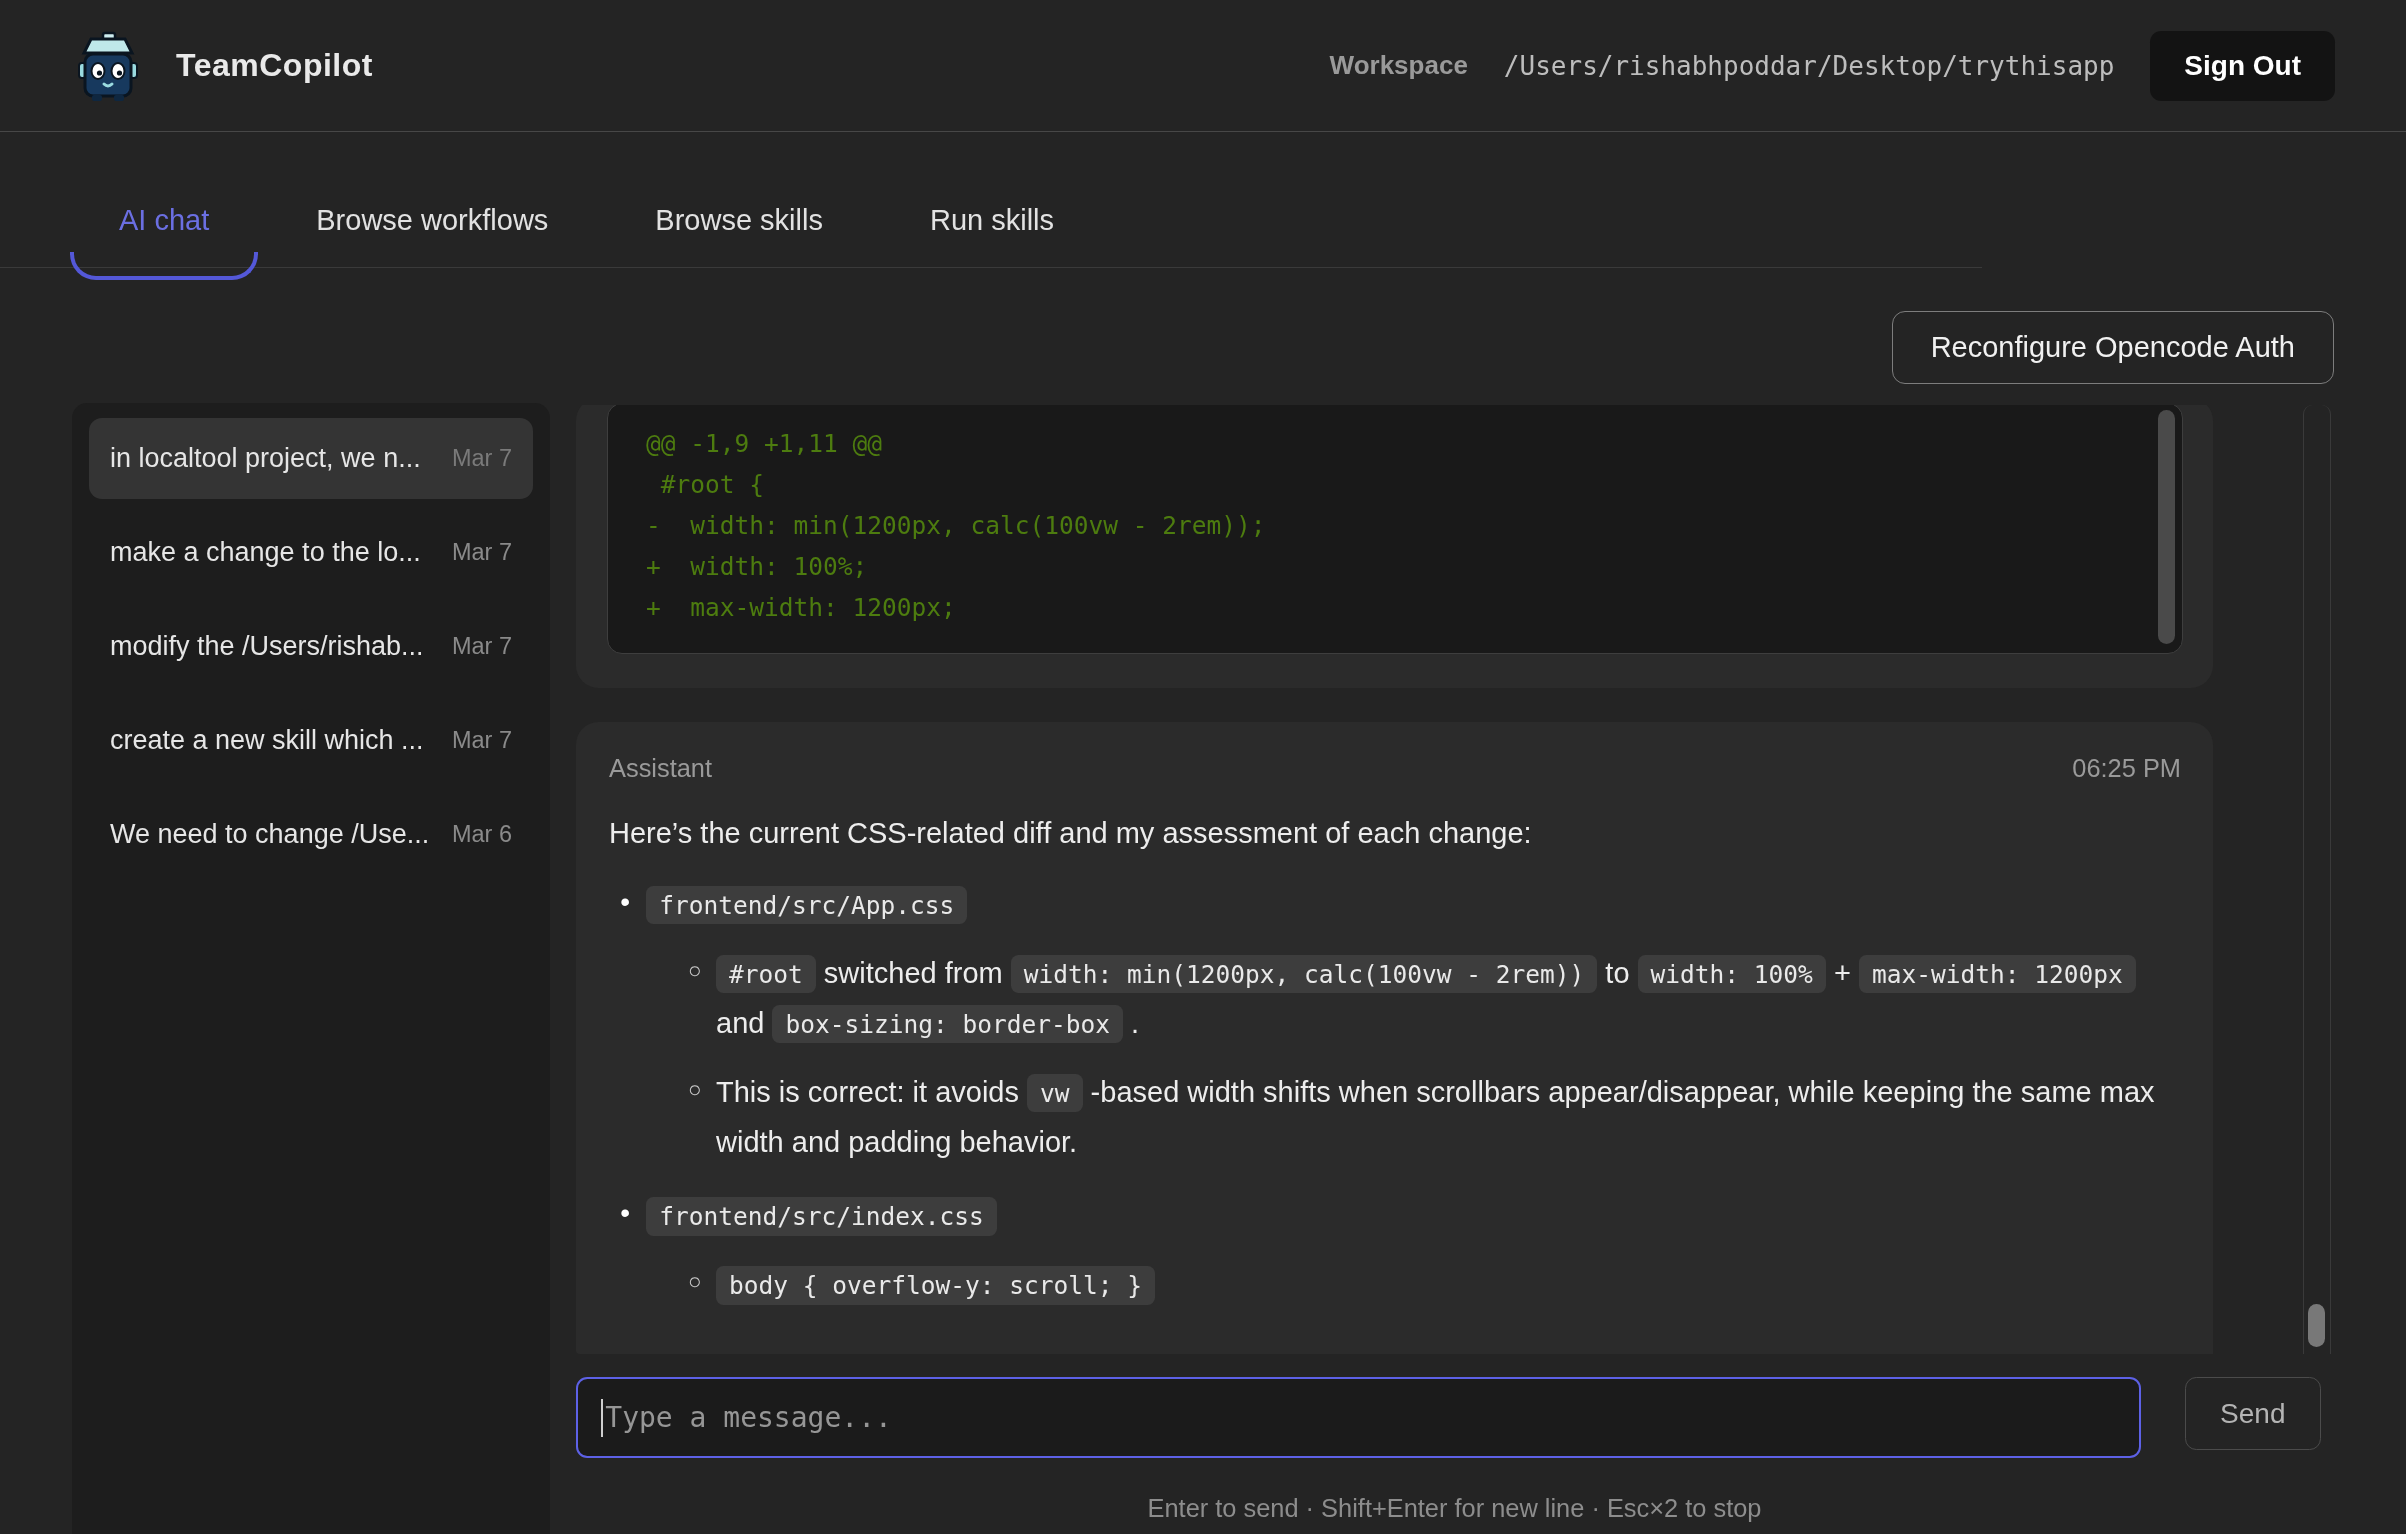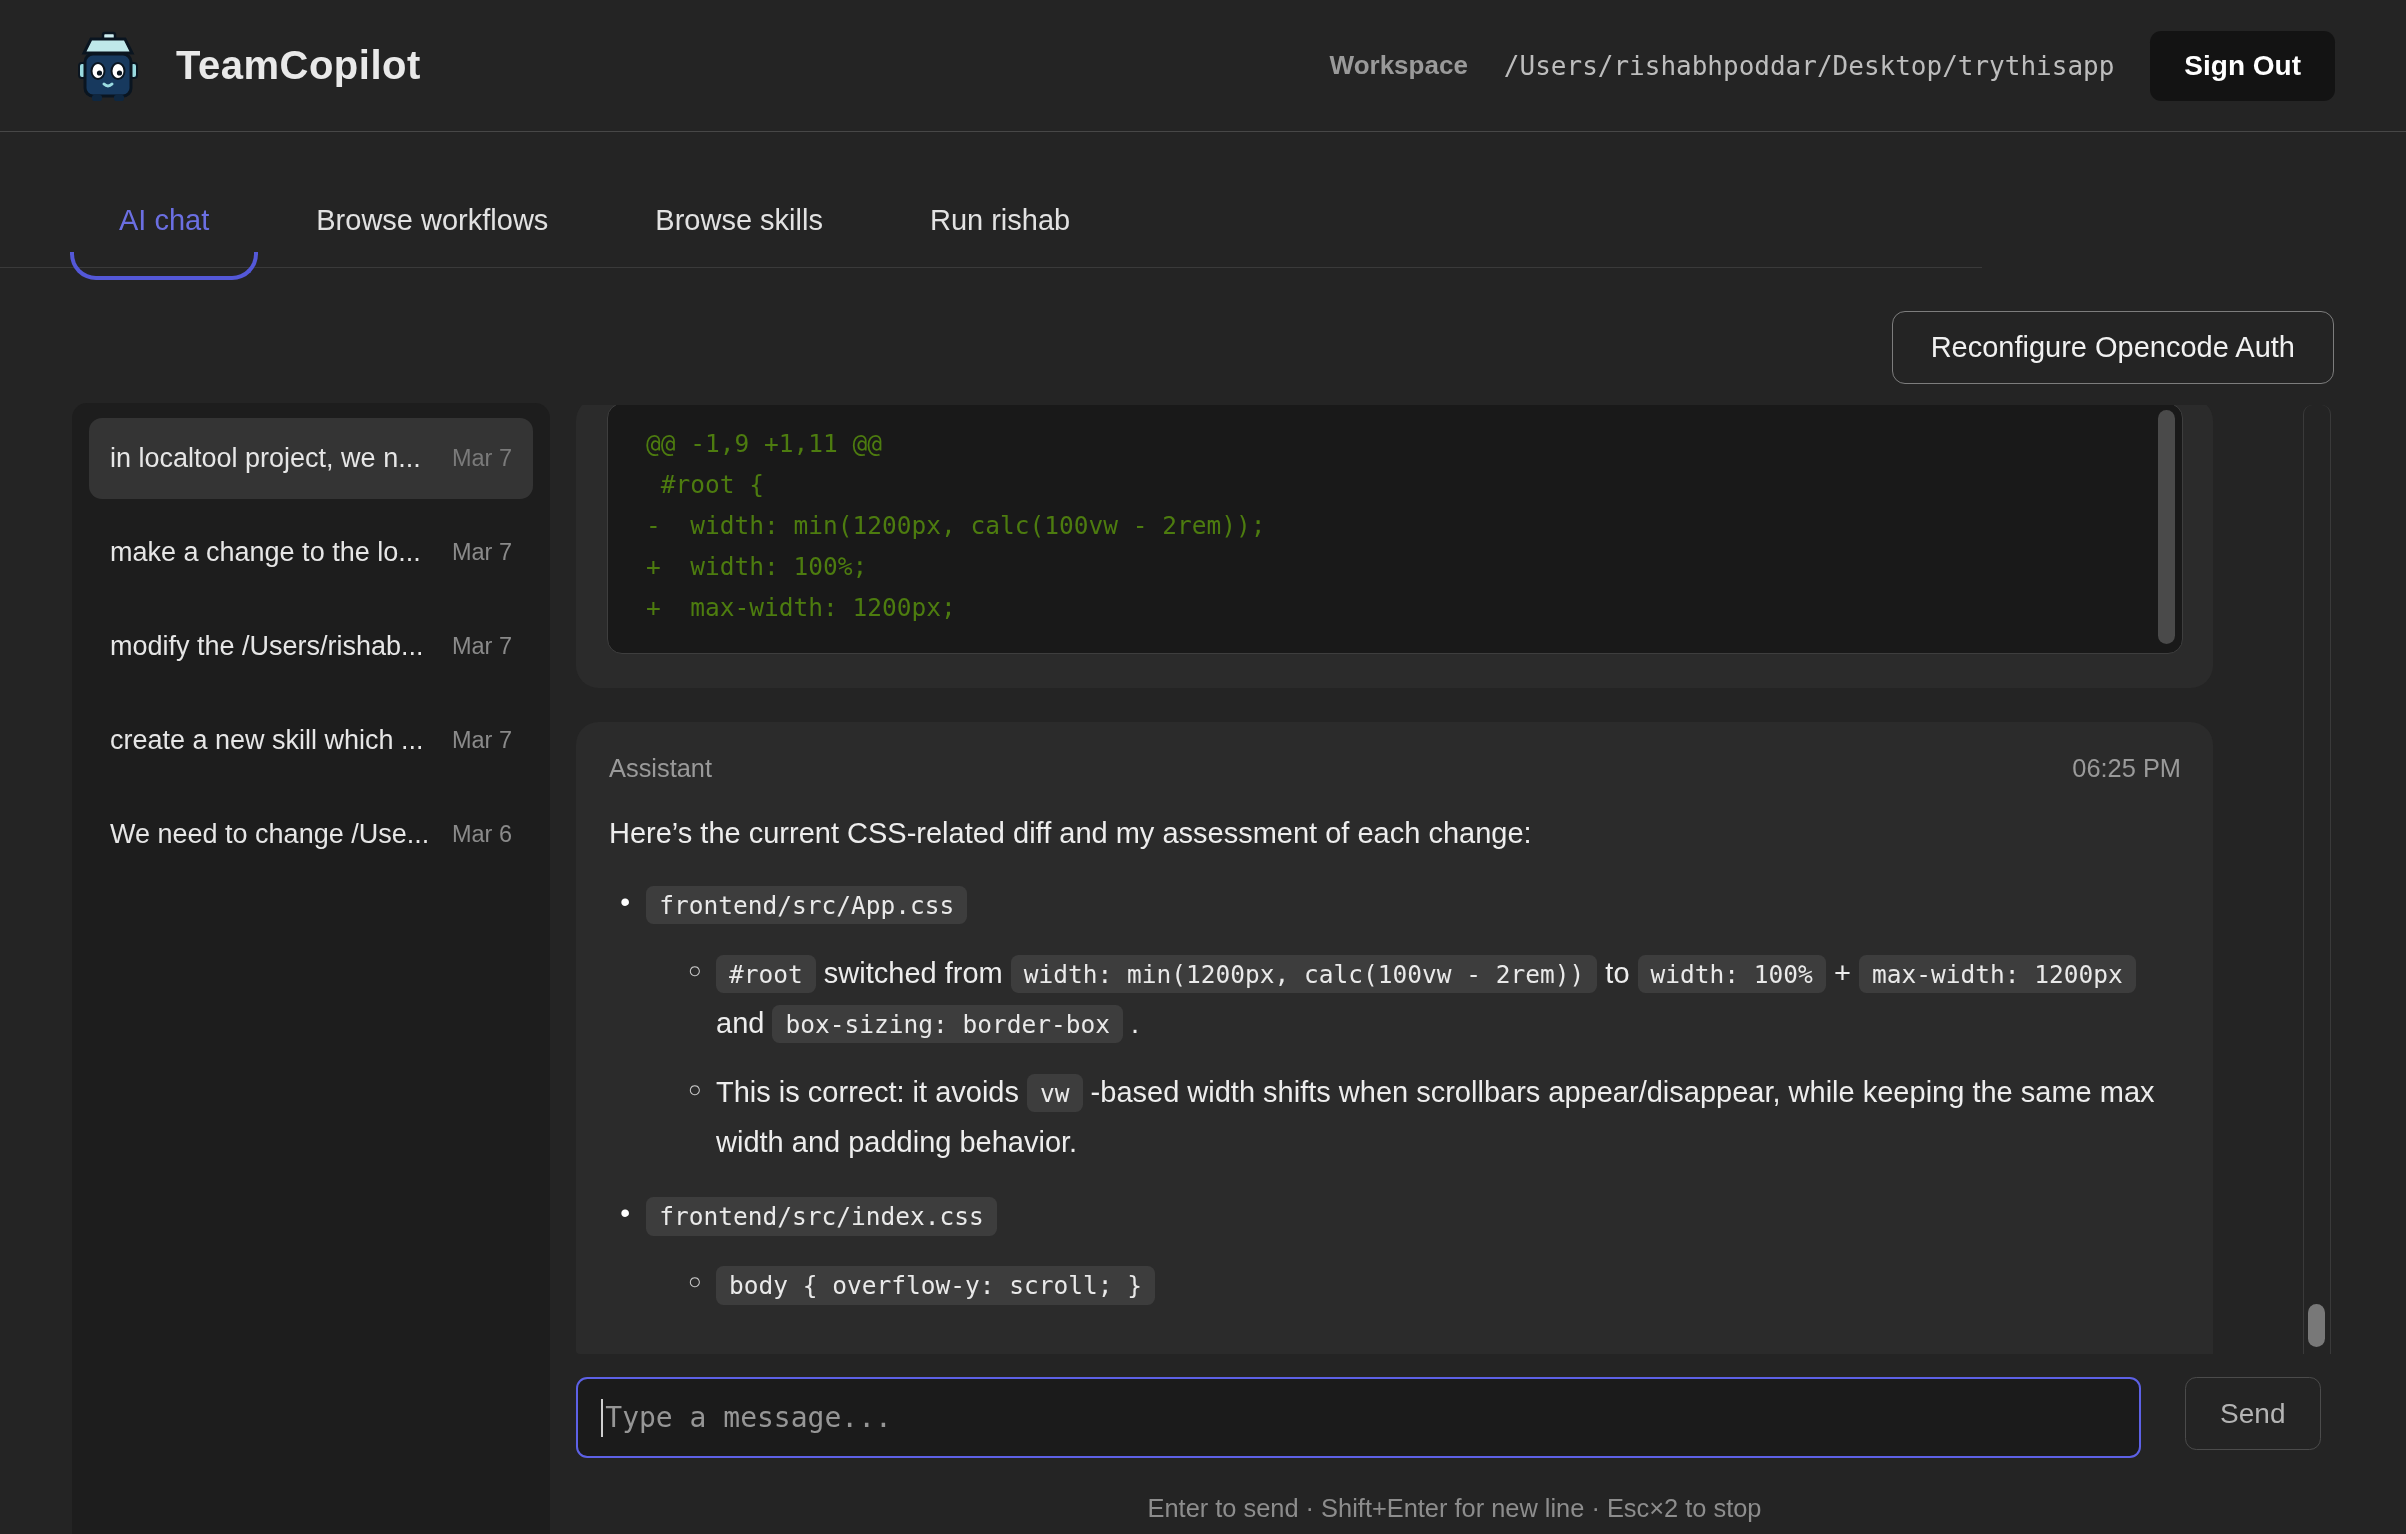--- a/index.html
+++ b/index.html
@@ -5,21 +5,21 @@
   * { margin:0; padding:0; box-sizing:border-box; }
   html,body { width:2407px; height:1535px; background:#242424; overflow:hidden;
               font-family:"Liberation Sans", sans-serif; }
   .mono { font-family:"DejaVu Sans Mono", monospace; }
 
   
   .header { position:absolute; left:0; top:0; width:2407px; height:132px;
             display:flex; align-items:center; padding:0 72px;
             border-bottom:1.9px solid #474747; }
   .logo { width:72px; height:72px; flex:0 0 auto; }
-  .app-title { margin-left:32px; font-size:40px; font-weight:bold; color:#e9e9e9; letter-spacing:0.5px; }
+  .app-title { margin-left:32px; font-size:32px; font-weight:bold; color:#e9e9e9; letter-spacing:0.5px; }
   .header-right { margin-left:auto; display:flex; align-items:center; gap:36px; }
   .ws-label { color:#9a9a9a; font-size:26px; font-weight:600; }
   .ws-path  { color:#bdbdbd; font-size:26px; }
   .signout-btn { background:#131313; color:#ffffff; font-size:28px; font-weight:600;
                  border:none; border-radius:11.3px; padding:19px 34px; cursor:pointer; }
 
   
   .tabbar { position:absolute; left:0; top:174px; width:1982px; height:94px;
             display:flex; align-items:center; padding-left:119px; gap:107px;
             border-bottom:1.9px solid #3a3a3a; }
@@ -119,21 +119,21 @@
     <span class="ws-label">Workspace</span>
     <span class="ws-path mono">/Users/rishabhpoddar/Desktop/trythisapp</span>
     <button class="signout-btn">Sign Out</button>
   </div>
 </div>
 
 <div class="tabbar" id="tabbar">
     <div class="tab active">AI chat<span class="tab-underline"></span></div>
     <div class="tab">Browse workflows</div>
     <div class="tab">Browse skills</div>
-    <div class="tab">Run rishab</div>
+    <div class="tab">Run skills</div>
   </div>
 
 <button class="reconfig-btn">Reconfigure Opencode Auth</button>
 
 <div class="sessions">
   <div class="session-list" id="session-list">
       <div class="session-item selected">
         <span class="session-title">in localtool project, we n...</span>
         <span class="session-date">Mar 7</span>
       </div>

